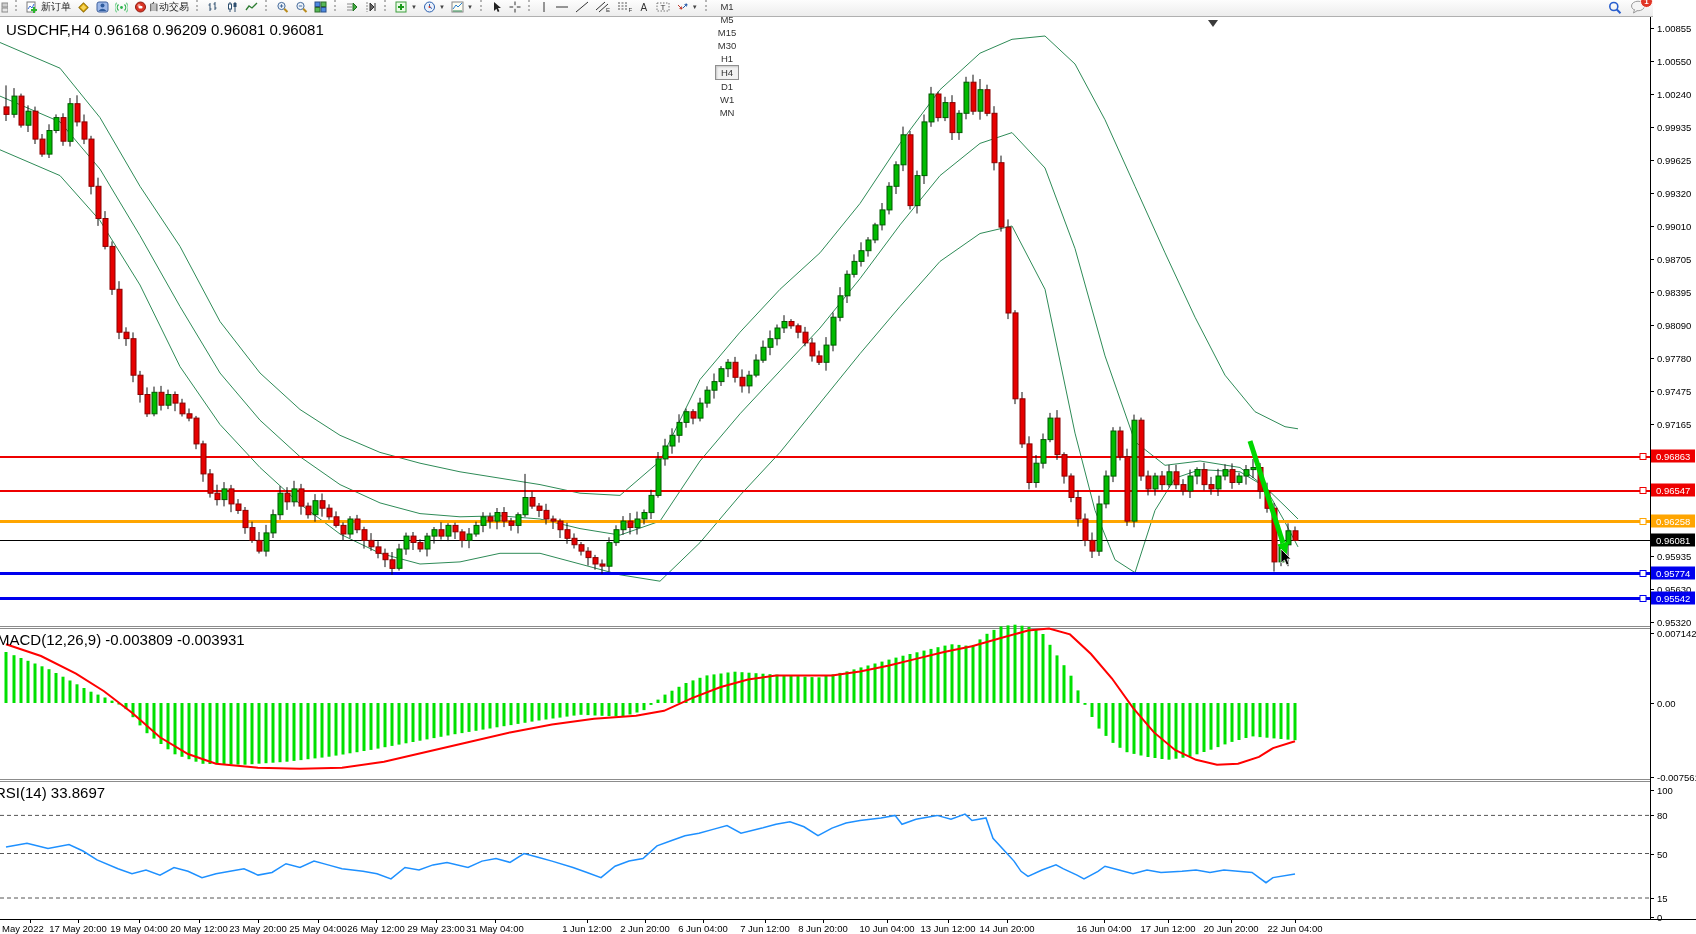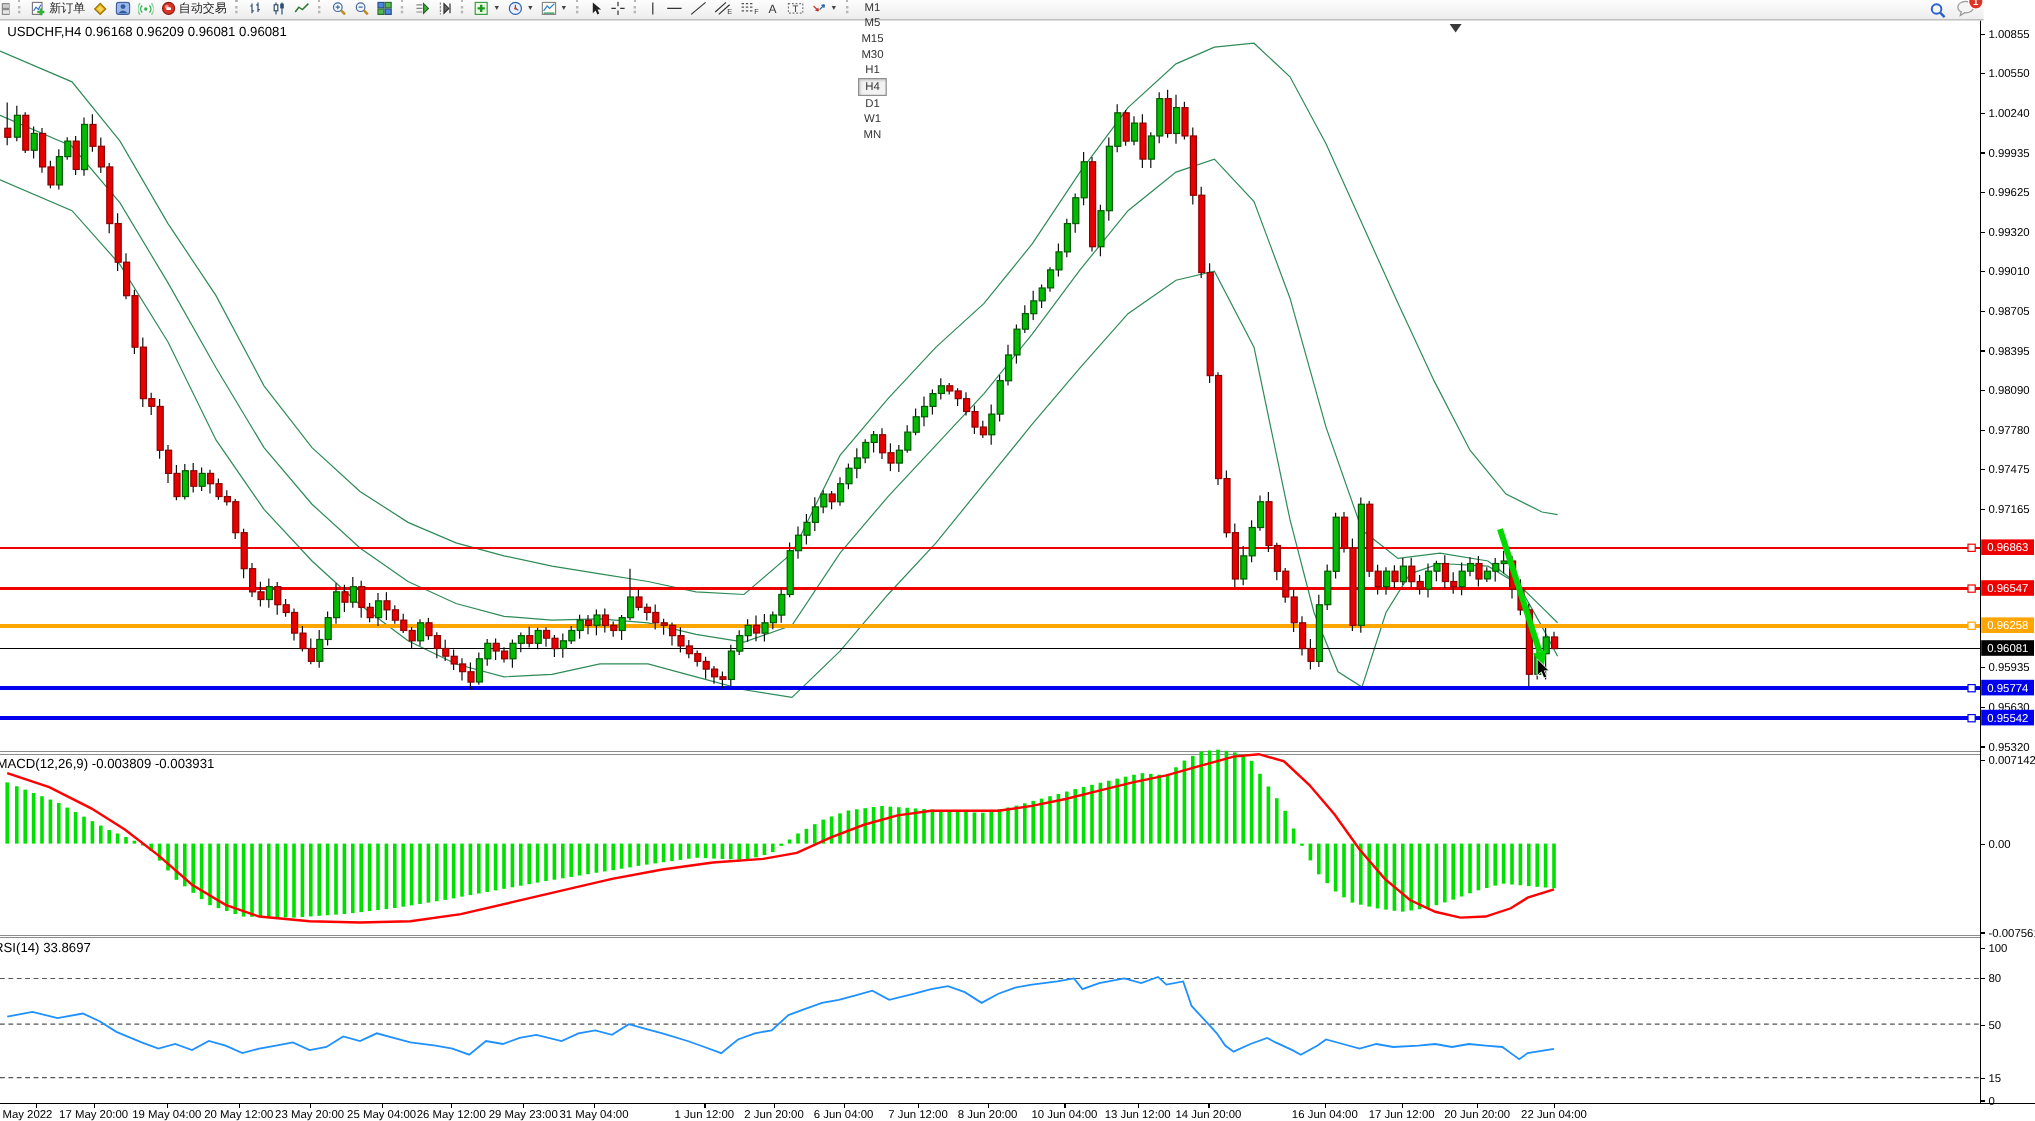--- a/index.html
+++ b/index.html
@@ -25,21 +25,21 @@
   .tf.active{border:1px solid #8f8f8f;background:#f2f2f2;box-shadow:inset 1px 1px 2px rgba(0,0,0,.18);}
   #tb-right{margin-left:auto;display:flex;align-items:center;margin-right:6px;gap:8px;}
   .badge{
     position:absolute;right:-6px;top:-5px;width:11px;height:11px;border-radius:50%;
     background:#e03526;color:#fff;font-size:8px;font-weight:bold;
     display:flex;align-items:center;justify-content:center;border:1px solid #fff;
   }
   
   #chart-area{position:absolute;left:0;top:17px;width:1696px;height:917px;background:#fff;}
   #chart-svg{position:absolute;left:0;top:0;}
-  .pane-label{position:absolute;font-size:11px;color:#000;z-index:3;}
+  .pane-label{position:absolute;font-size:15px;color:#000;z-index:3;}
   #chart-title{left:6px;top:4px;}
   #macd-label{left:-3px;top:614px;}
   #rsi-label{left:-5px;top:767px;}
   text{font-family:"Liberation Sans",sans-serif;}
 </style>
 </head>
 <body>
 
 <div id="toolbar">
   <div class="tbtn" style="padding-left:0;">

